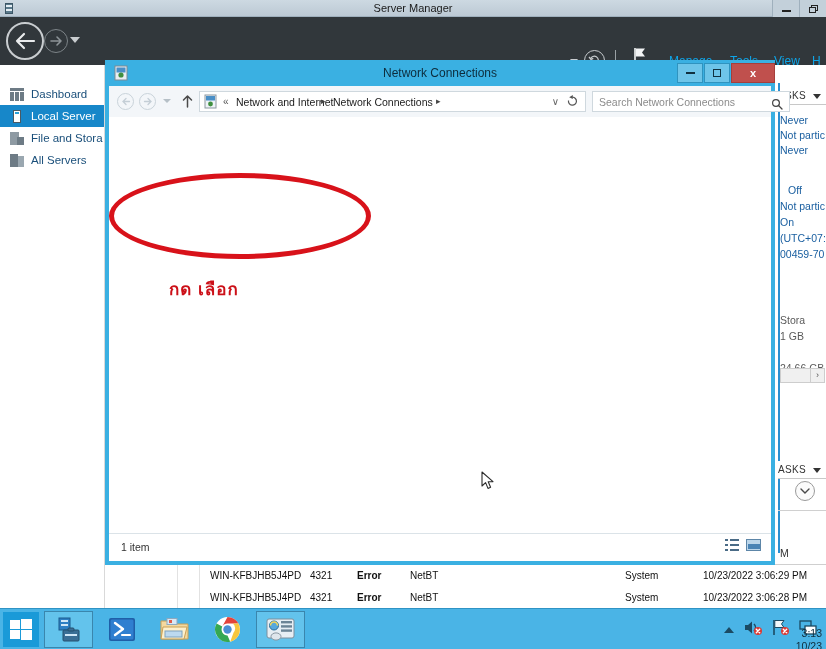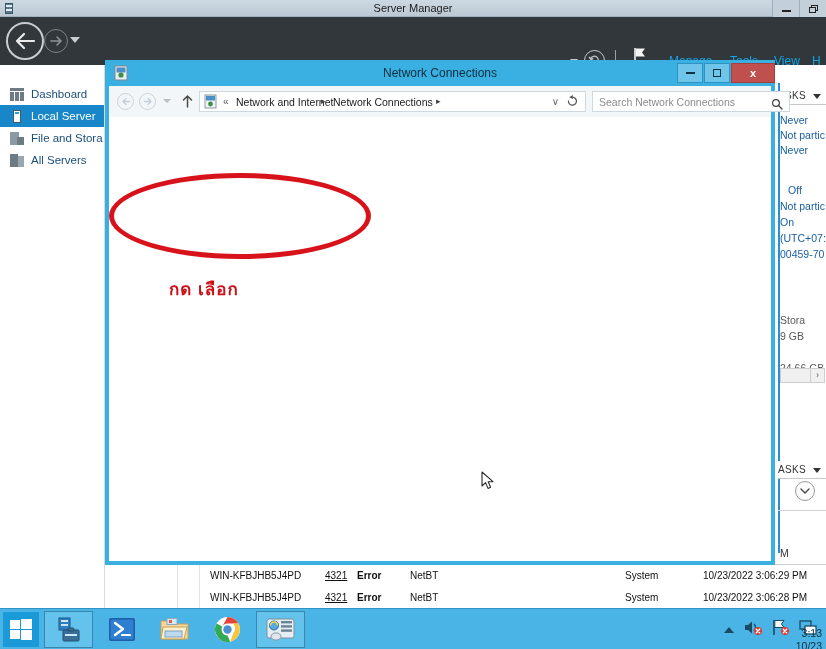--- a/index.html
+++ b/index.html
@@ -139,21 +139,21 @@
 
   
   .evt-area {
     position:absolute; left:105px; top:564px; width:721px; height:44px;
     background:#ffffff; overflow:hidden;
   }
   .evt-topline { position:absolute; left:0; top:0; width:721px; height:1px; background:#cfcfcf;}
   .evt-row { position:absolute; left:0; width:721px; height:21px; font-size:10px; color:#111; }
   .evt-cell { position:absolute; top:5px; white-space:nowrap; }
   .evt-c-server { left:105px; }
-  .evt-c-id { left:220px;text-decoration:underline; }
+  .evt-c-id { left:205px; }
   .evt-c-sev { left:252px;font-weight:bold; }
   .evt-c-source { left:305px; }
   .evt-c-log { left:520px; }
   .evt-c-date { left:598px; }
   .evt-div { position:absolute; left:72px; top:0; width:1px; height:44px; background:#e2e2e2;}
   .evt-div2 { position:absolute; left:94px; top:0; width:1px; height:44px; background:#e2e2e2;}
 
   
   .nc-win {
     position:absolute; left:105px; top:60px; width:670px; height:505px;
@@ -387,21 +387,21 @@
     <div class="rp-row" style="top:49px;">Never</div>
     <div class="rp-row" style="top:64px;">Not partic</div>
     <div class="rp-row" style="top:79px;">Never</div>
     <div class="rp-row" style="top:119px;padding-left:8px;">Off</div>
     <div class="rp-row" style="top:135px;">Not partic</div>
     <div class="rp-row" style="top:151px;">On</div>
     <div class="rp-row" style="top:167px;">(UTC+07:0</div>
     <div class="rp-row" style="top:183px;">00459-70</div>
 
     <div class="rp-row gray" style="top:249px;">Stora</div>
-    <div class="rp-row gray" style="top:265px;">9 GB</div>
+    <div class="rp-row gray" style="top:265px;">1 GB</div>
     <div class="rp-row gray" style="top:297px;">24.66 GB</div>
 
     <div class="rp-scroll" style="top:303px;">
       <span class="arr">›</span>
     </div>
 
     <div class="rp-tasksbar" style="top:396px;">
       <span class="lbl">ASKS</span>
       <span class="cv"></span>
     </div>
@@ -519,20 +519,34 @@
       <div class="annot-ellipse"></div>
       <div class="annot-text">กด   เลือก</div>
 
       <div class="cursor">
         <svg width="14" height="20" viewBox="0 0 14 20">
           <path d="M1 1 L1 15 L4.6 11.6 L7 17.4 L9.6 16.3 L7.2 10.8 L12 10.6 Z" fill="#ffffff" stroke="#2b2b2b" stroke-width="1.1" stroke-linejoin="round"></path>
         </svg>
       </div>
     </div>
 
+    <div class="nc-status">
+      <span class="txt">1 item</span>
+      <span class="icons">
+        <span class="st-ico1">
+          <span class="d" style="top:0;"></span>
+            <span class="l" style="top:0;"></span>
+          <span class="d" style="top:5px;"></span>
+            <span class="l" style="top:5px;"></span>
+          <span class="d" style="top:10px;"></span>
+            <span class="l" style="top:10px;"></span>
+        </span>
+        <span class="st-ico2"></span>
+      </span>
+    </div>
   </div>
 
   <div class="taskbar">
     <div class="tb-start">
       <svg width="22" height="22" viewBox="0 0 22 22">
         <rect x="0" y="1" width="10" height="9" fill="#ffffff"></rect>
         <rect x="11" y="0" width="11" height="10" fill="#ffffff"></rect>
         <rect x="0" y="11" width="10" height="9" fill="#ffffff"></rect>
         <rect x="11" y="11" width="11" height="10" fill="#ffffff"></rect>
       </svg>

